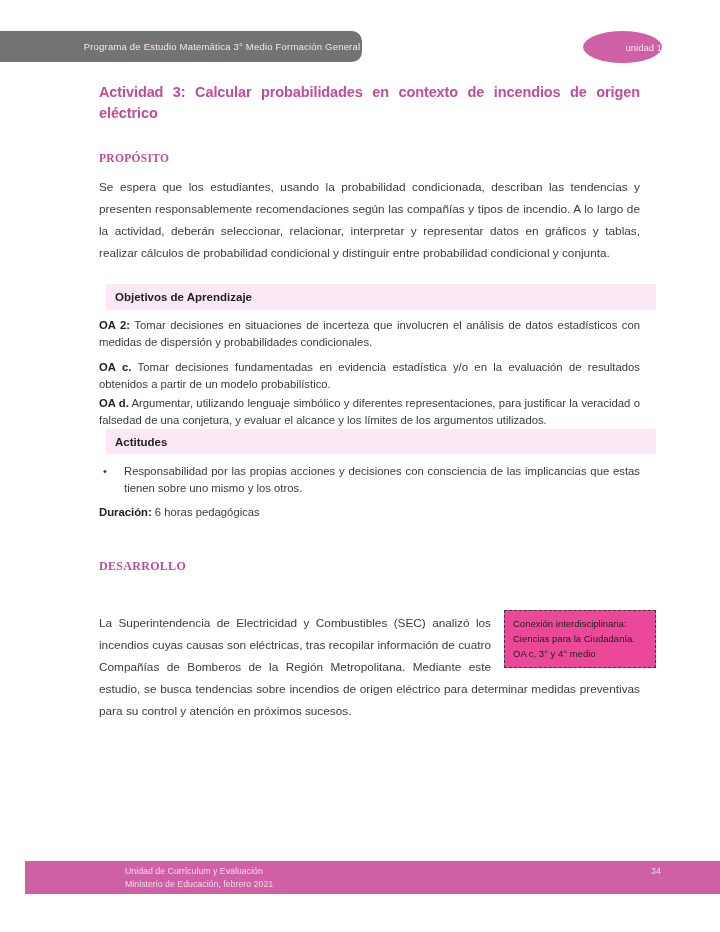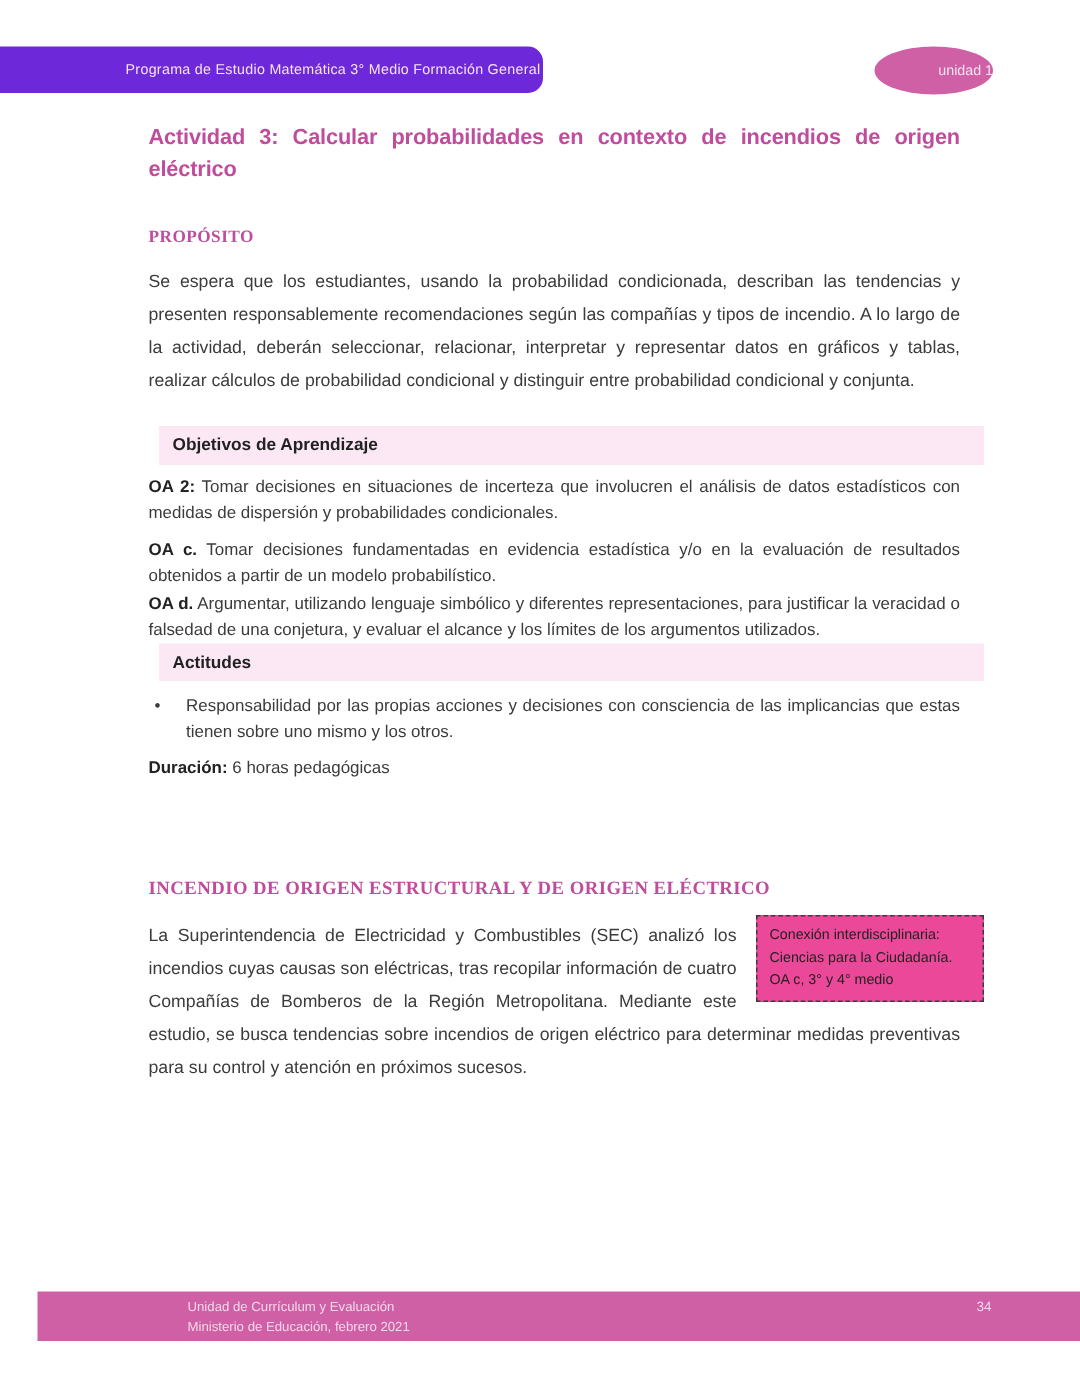--- a/index.html
+++ b/index.html
@@ -7,21 +7,21 @@
   body {
     font-family: "Liberation Sans", sans-serif;
     color: #3b3b3b;
     position: relative;
     overflow: hidden;
   }
   .page { position: absolute; inset: 0; background: #fff; }
 
   .header-bar {
     position: absolute; left: 0; top: 31px; width: 362px; height: 31px;
-    background: #6d28d9; border-radius: 0 10px 10px 0;
+    background: #737373; border-radius: 0 10px 10px 0;
     display: flex; align-items: center; justify-content: center;
     padding-left: 82px;
     color: #f8e3f1; font-size: 9.5px; letter-spacing: 0.2px;
   }
   .unit-badge {
     position: absolute; left: 583px; top: 31px; width: 79px; height: 32px;
     background: #cf60a6; border-radius: 50%;
     display: flex; align-items: center; justify-content: flex-end;
     color: #f8e3f1; font-size: 9.5px;
   }
@@ -113,21 +113,21 @@
   <div class="abs banner" style="top:429px; height:25px">
     <span>Actitudes</span>
   </div>
 
   <div class="abs bullet-row" style="top:463px">
     <span class="bullet-text">Responsabilidad por las propias acciones y decisiones con consciencia de las implicancias que estas tienen sobre uno mismo y los otros.</span>
   </div>
 
   <p class="abs duracion" style="top:506px"><b>Duración:</b><span> 6 horas pedagógicas</span></p>
 
-  <h2 class="abs sec-heading h-incendio">INCENDIO DE ORIGEN ESTRUCTURAL Y DE ORIGEN ELÉCTRICO</h2>
+  <h2 class="abs sec-heading h-desarrollo">DESARROLLO</h2>
 
   <div class="abs" style="top:612px">
     <div class="conn-box">
       <div>Conexión interdisciplinaria:</div>
       <div class="bold">Ciencias para la Ciudadanía.</div>
       <div>OA c, 3° y 4° medio</div>
     </div>
     <p class="body-text">La Superintendencia de Electricidad y Combustibles (SEC) analizó los incendios cuyas causas son eléctricas, tras recopilar información de cuatro Compañías de Bomberos de la Región Metropolitana. Mediante este estudio, se busca tendencias sobre incendios de origen eléctrico para determinar medidas preventivas para su control y atención en próximos sucesos.</p>
   </div>
 

